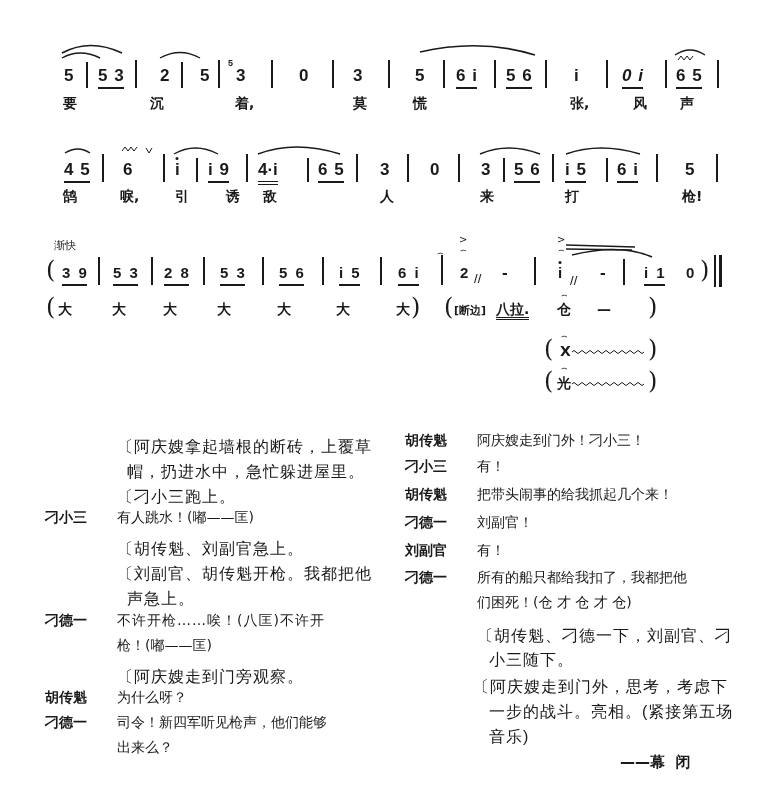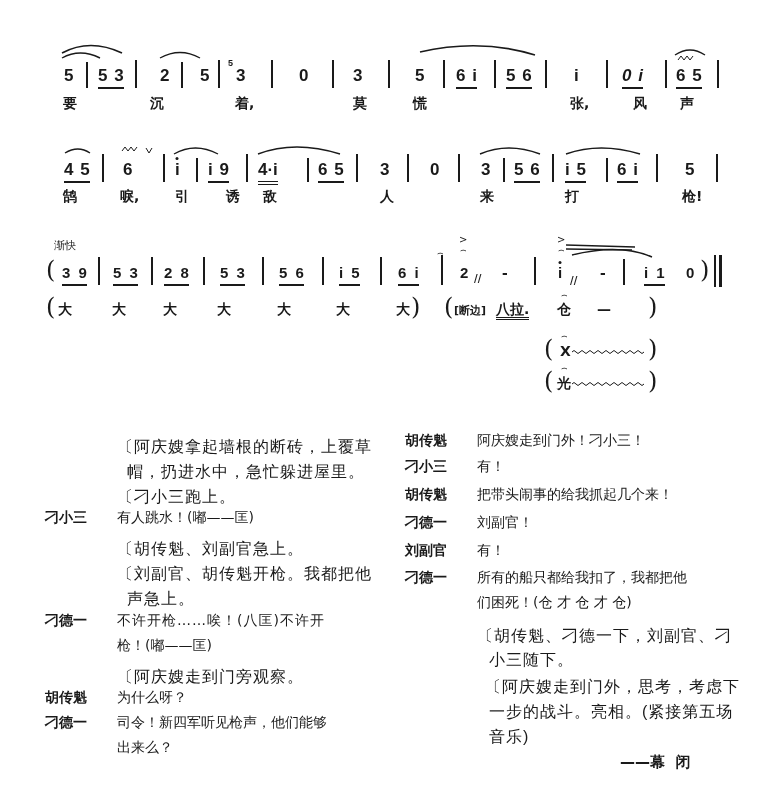--- a/index.html
+++ b/index.html
@@ -241,18 +241,18 @@
   <div class="spk" style="left:0;top:110px;">刘副官</div>
   <div class="abs" style="left:72px;top:110px;white-space:nowrap;">有！</div>
 
   <div class="spk" style="left:0;top:137px;">刁德一</div>
   <div class="abs" style="left:72px;top:137px;white-space:nowrap;">所有的船只都给我扣了，我都把他</div>
   <div class="abs" style="left:72px;top:162px;white-space:nowrap;">们困死！(仓 才 仓 才 仓)</div>
 
   <div class="abs dlg-stage" style="left:72px;top:189px;white-space:nowrap;">〔胡传魁、刁德一下，刘副官、刁</div>
   <div class="abs dlg-stage" style="left:84px;top:213px;white-space:nowrap;">小三随下。</div>
 
-  <div class="abs dlg-stage" style="left:80px;top:240px;white-space:nowrap;">〔阿庆嫂走到门外，思考，考虑下</div>
+  <div class="abs dlg-stage" style="left:68px;top:240px;white-space:nowrap;">〔阿庆嫂走到门外，思考，考虑下</div>
   <div class="abs dlg-stage" style="left:84px;top:265px;white-space:nowrap;">一步的战斗。亮相。(紧接第五场</div>
   <div class="abs dlg-stage" style="left:84px;top:290px;white-space:nowrap;">音乐)</div>
 
   <div class="abs" style="left:215px;top:322px;white-space:pre;font-weight:bold;font-size:15px;">——幕  闭</div>
 </div>
 
 </body></html>

